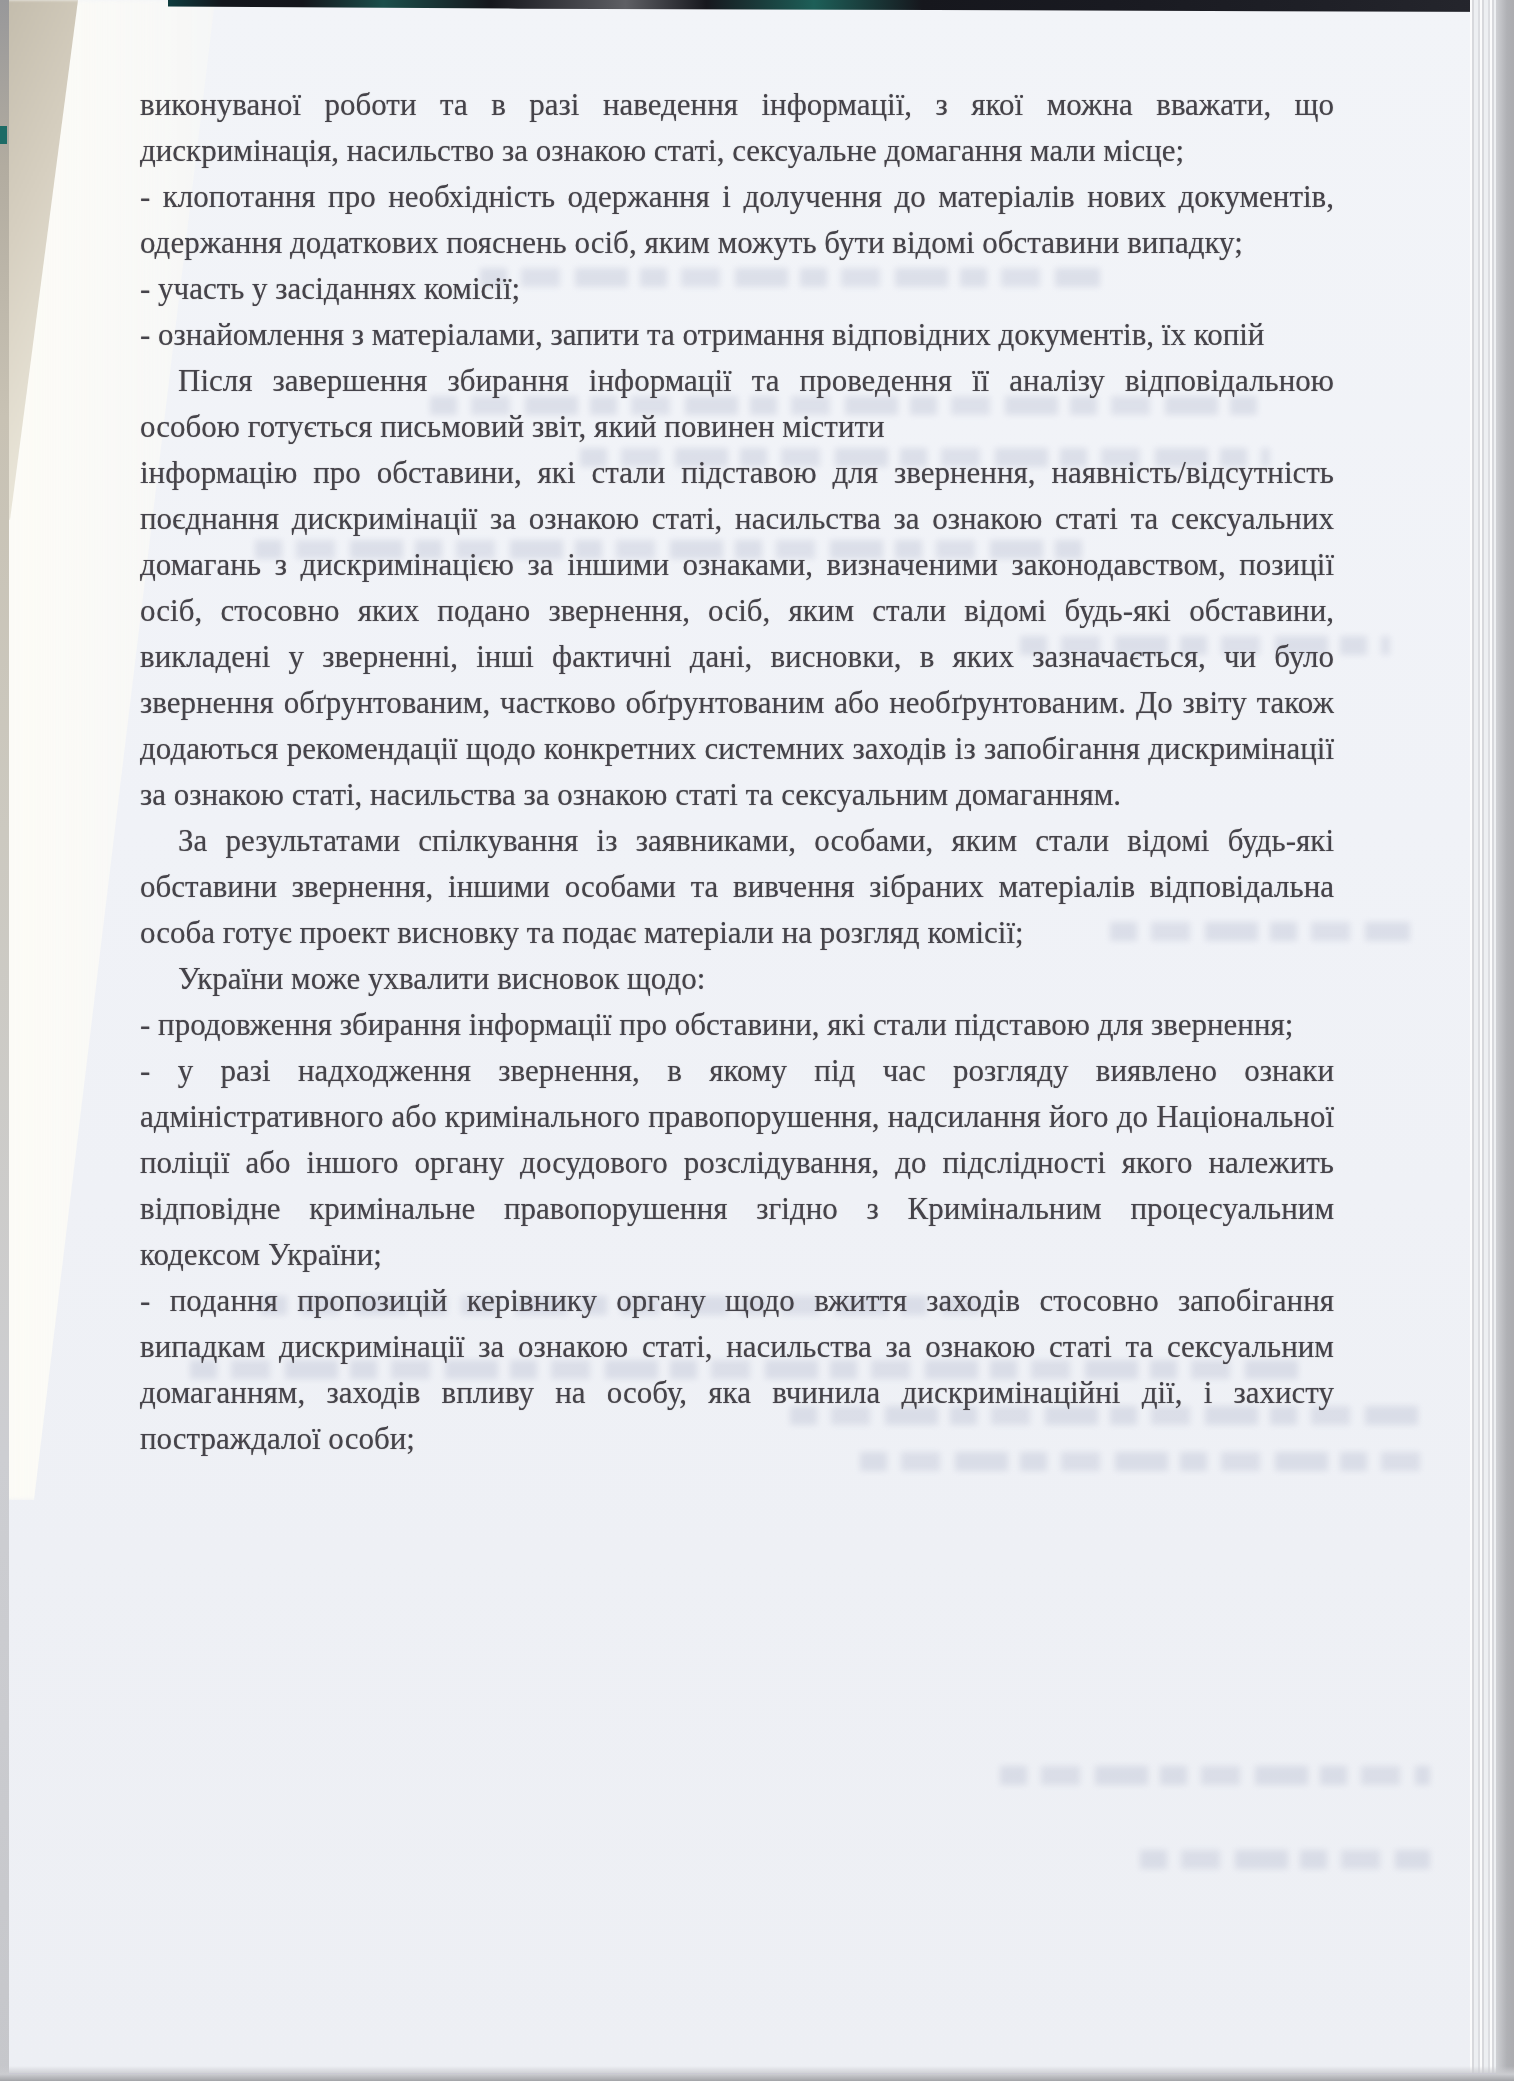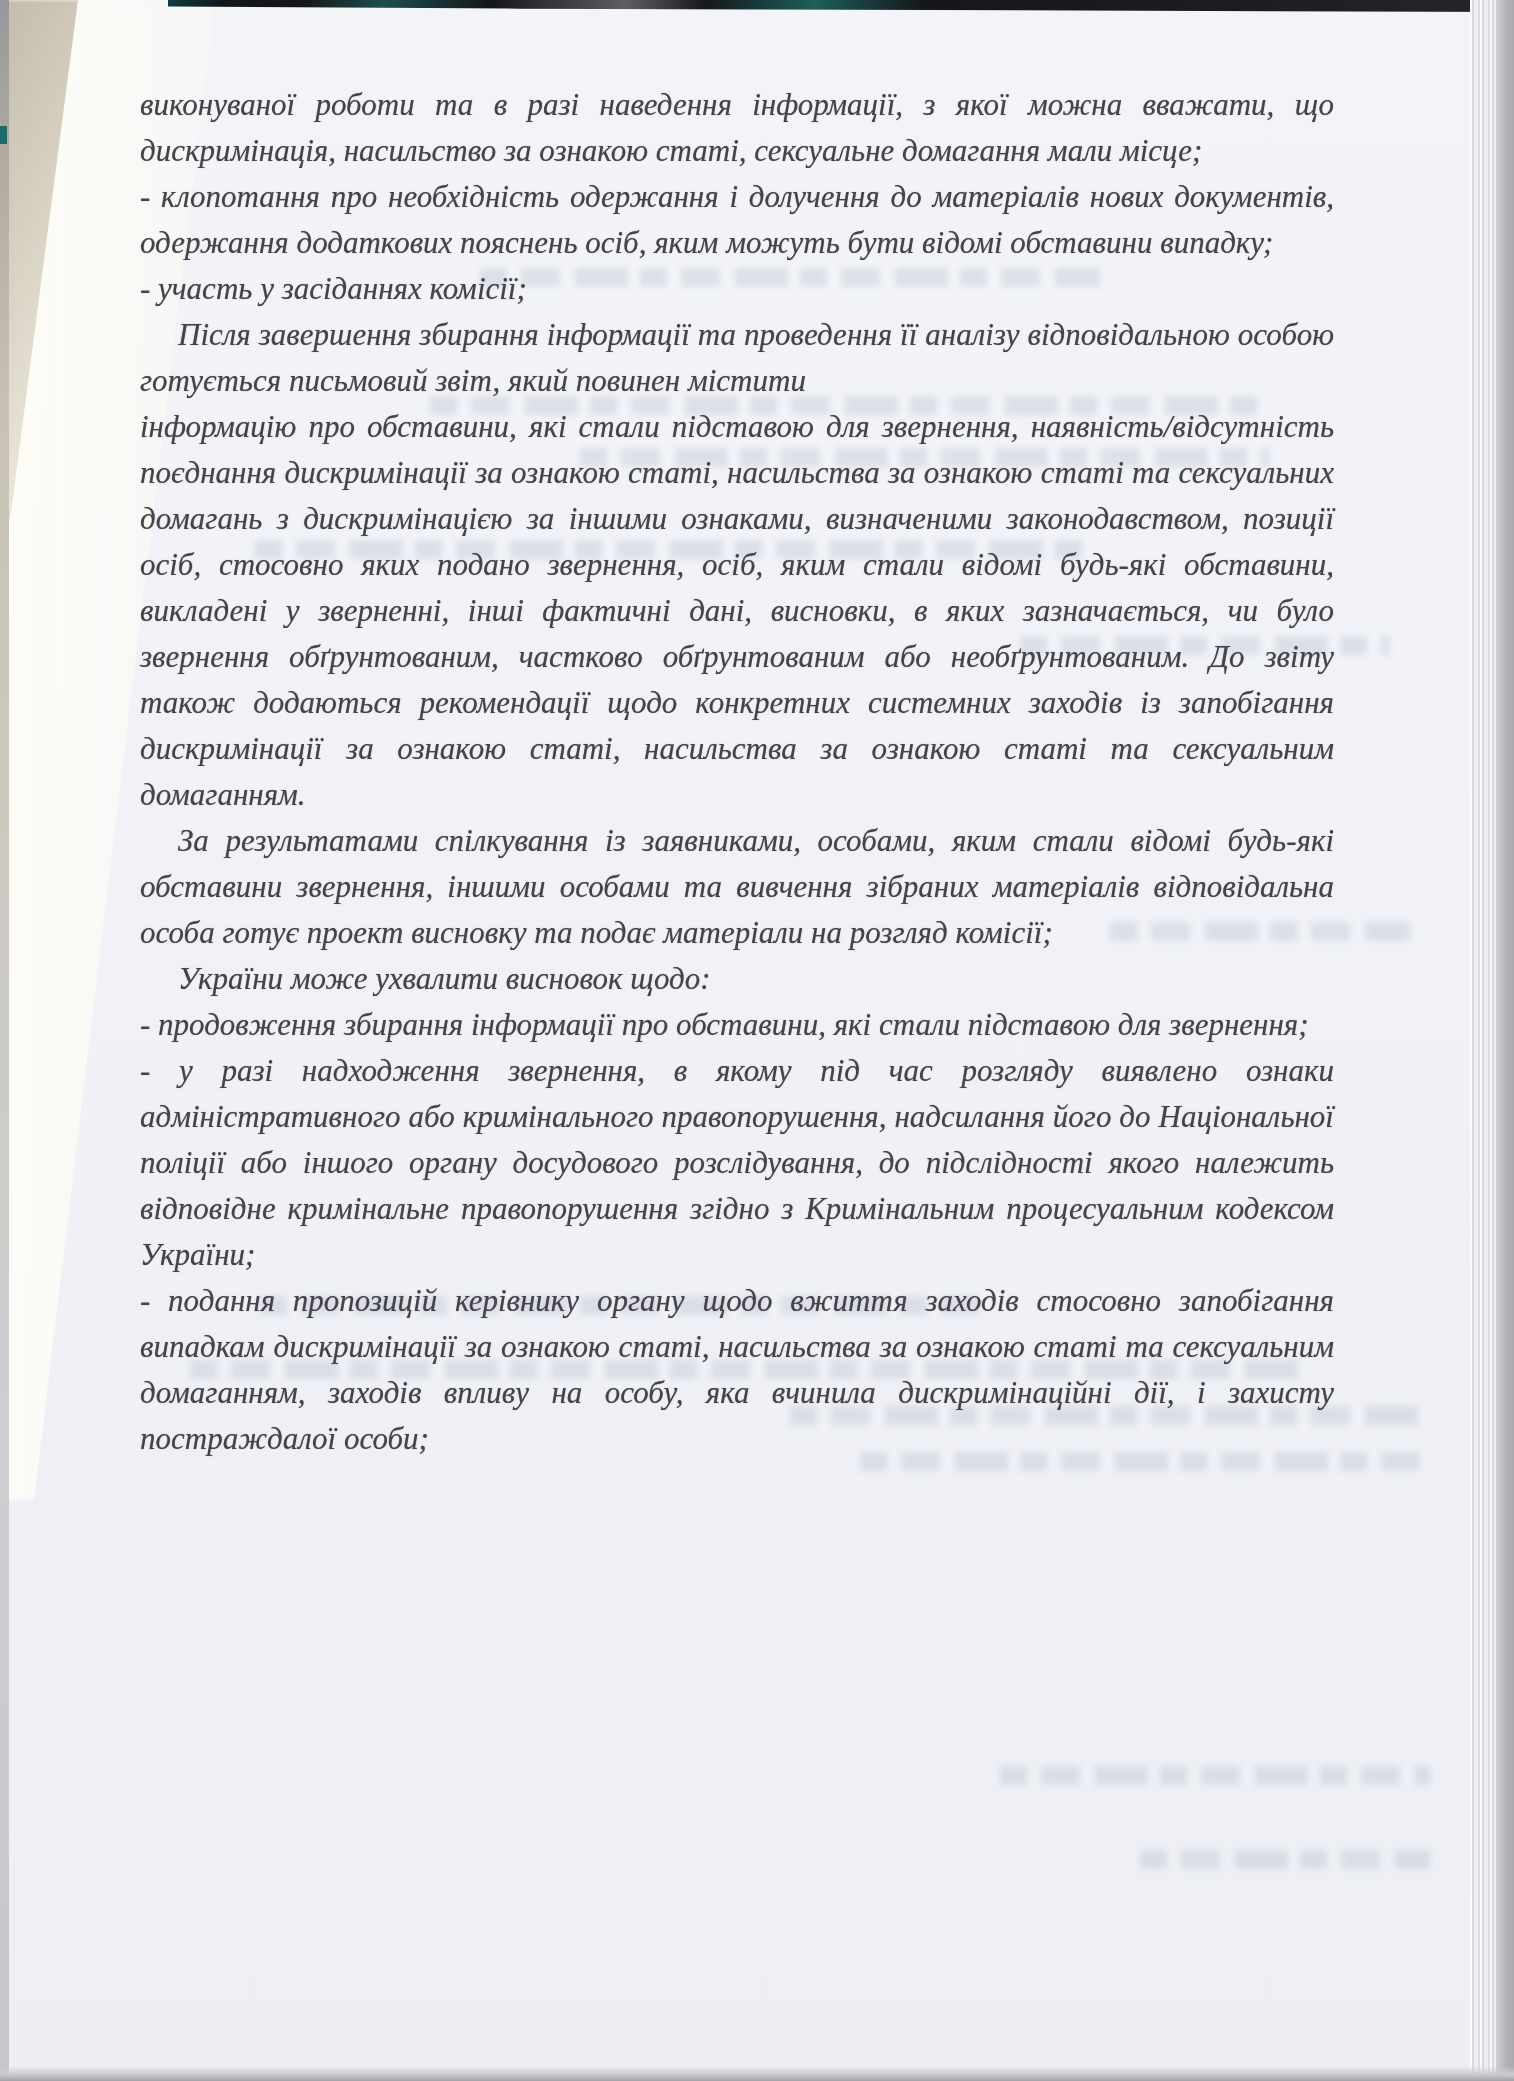--- a/index.html
+++ b/index.html
@@ -9,21 +9,20 @@
     height: 2081px;
     overflow: hidden;
     background: #b4b5b9;
     font-family: "Liberation Serif", "DejaVu Serif", serif;
   }
   .page {
     position: relative;
     width: 1514px;
     height: 2081px;
     background: #c4b5fd;
-    font-style: italic;
   }
   
   .paper {
     position: absolute;
     left: 6px; top: 0;
     width: 1476px; height: 2073px;
     background:
       linear-gradient(180deg, #f2f4f8 0%, #f0f2f7 40%, #eef0f5 75%, #edeff4 100%);
   }
   
@@ -156,20 +155,21 @@
   <div class="left-teal-mark"></div>
   <div class="topbar"></div>
   <div class="right-stack"></div>
   <div class="edge-right"></div>
   <div class="edge-bottom"></div>
 
   <div class="content">
       <p class="">виконуваної роботи та в разі наведення інформації, з якої можна вважати, що дискримінація, насильство за ознакою статі, сексуальне домагання мали місце;</p>
       <p class="">- клопотання про необхідність одержання і долучення до матеріалів нових документів, одержання додаткових пояснень осіб, яким можуть бути відомі обставини випадку;</p>
       <p class="">- участь у засіданнях комісії;</p>
+      <p class="">- ознайомлення з матеріалами, запити та отримання відповідних документів, їх копій</p>
       <p class="indent">Після завершення збирання інформації та проведення її аналізу відповідальною особою готується письмовий звіт, який повинен містити</p>
       <p class="">інформацію про обставини, які стали підставою для звернення, наявність/відсутність поєднання дискримінації за ознакою статі, насильства за ознакою статі та сексуальних домагань з дискримінацією за іншими ознаками, визначеними законодавством, позиції осіб, стосовно яких подано звернення, осіб, яким стали відомі будь-які обставини, викладені у зверненні, інші фактичні дані, висновки, в яких зазначається, чи було звернення обґрунтованим, частково обґрунтованим або необґрунтованим. До звіту також додаються рекомендації щодо конкретних системних заходів із запобігання дискримінації за ознакою статі, насильства за ознакою статі та сексуальним домаганням.</p>
       <p class="indent">За результатами спілкування із заявниками, особами, яким стали відомі будь-які обставини звернення, іншими особами та вивчення зібраних матеріалів відповідальна особа готує проект висновку та подає матеріали на розгляд комісії;</p>
       <p class="indent">України може ухвалити висновок щодо:</p>
       <p class="">- продовження збирання інформації про обставини, які стали підставою для звернення;</p>
       <p class="">- у разі надходження звернення, в якому під час розгляду виявлено ознаки адміністративного або кримінального правопорушення, надсилання його до Національної поліції або іншого органу досудового розслідування, до підслідності якого належить відповідне кримінальне правопорушення згідно з Кримінальним процесуальним кодексом України;</p>
       <p class="">- подання пропозицій керівнику органу щодо вжиття заходів стосовно запобігання випадкам дискримінації за ознакою статі, насильства за ознакою статі та сексуальним домаганням, заходів впливу на особу, яка вчинила дискримінаційні дії, і захисту постраждалої особи;</p>
     </div>
 </div>
 

